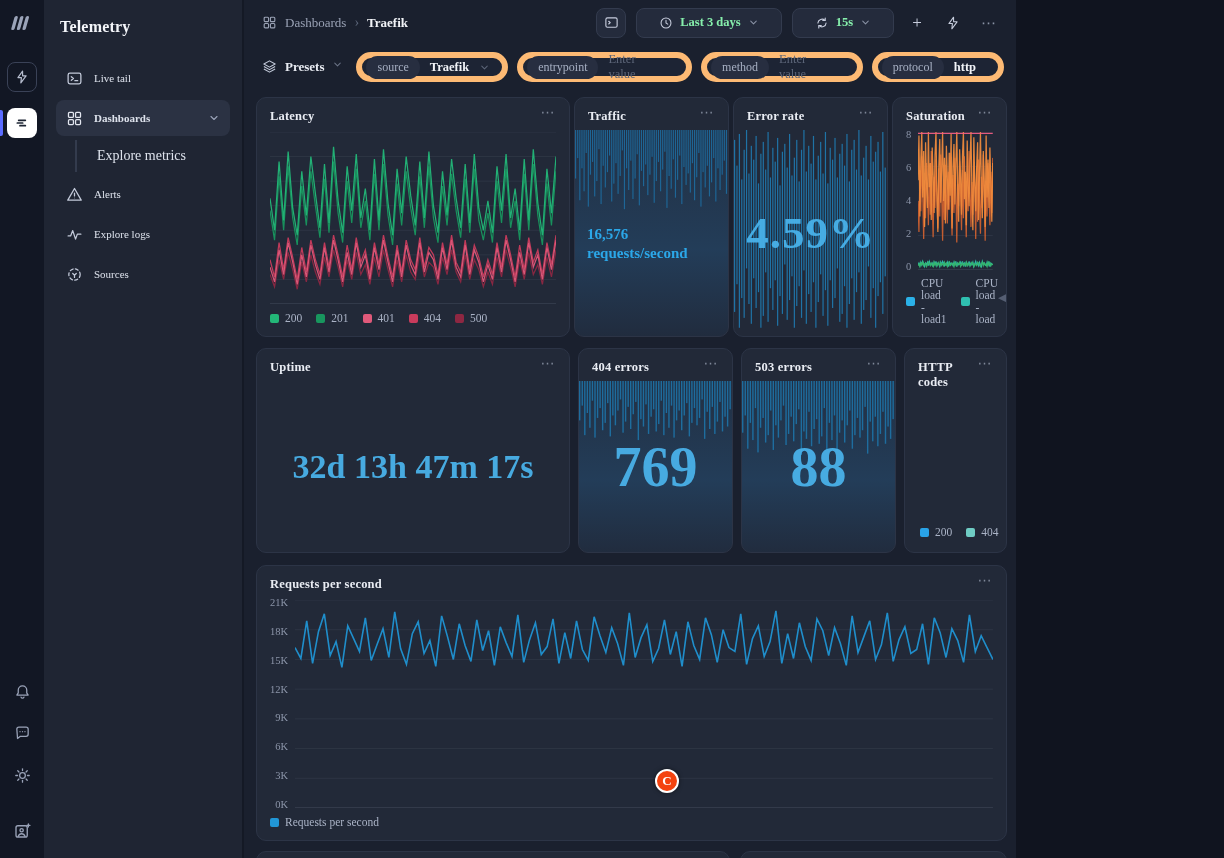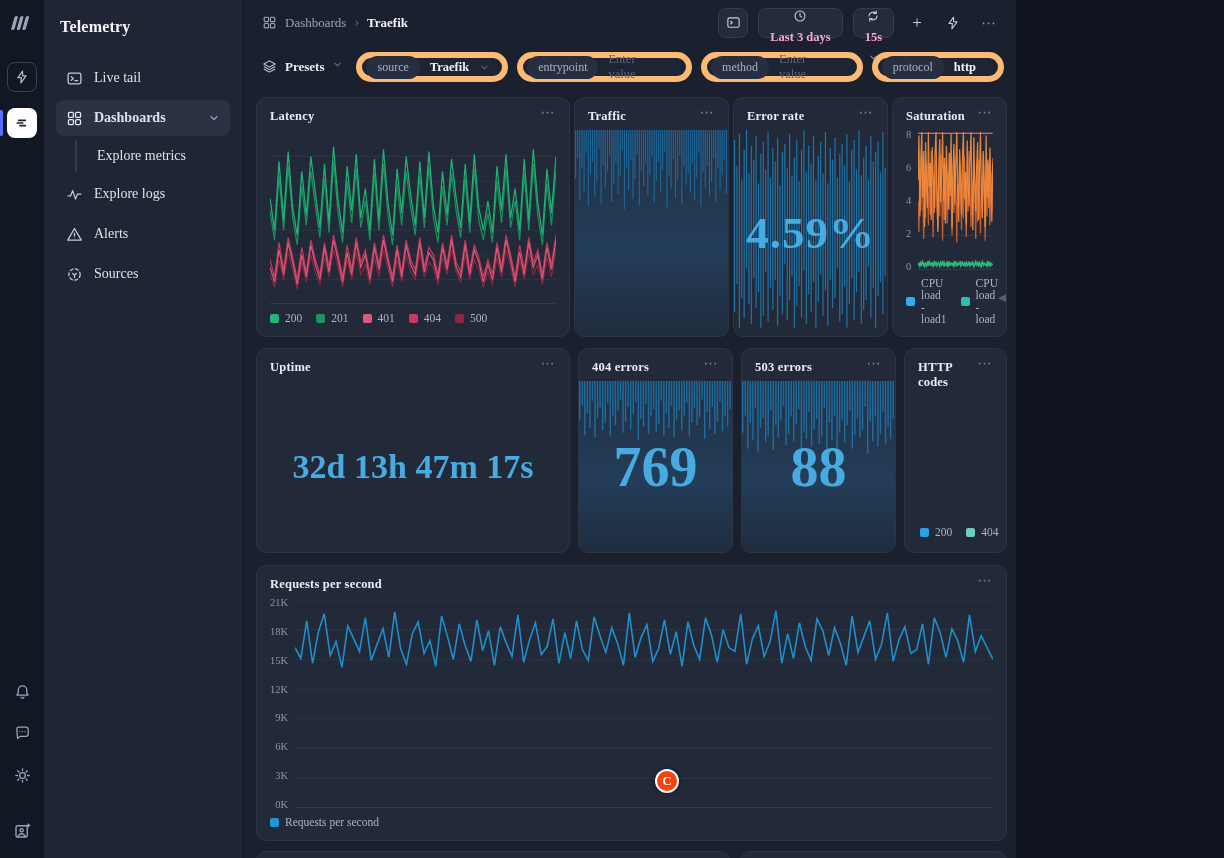--- a/index.html
+++ b/index.html
@@ -20,38 +20,38 @@
   .rail-btn.active { background:#ffffff; }
   .rail-accent { position:absolute; left:-7px; top:2px; width:3px; height:26px; background:#5b6cff; border-radius:0 2px 2px 0; }
   .rail-spacer { flex:1; }
   .rail-ico { width:26px; height:26px; display:flex; align-items:center; justify-content:center; margin-top:16px; cursor:pointer; }
 
   
   .sidebar { position:absolute; left:44px; top:0; bottom:0; width:200px; background:#1f2533;
              border-right:2px solid #141925; padding:16px 12px; }
   .sidebar-title { font-size:16px; font-weight:700; color:#f4f6fa; margin:2px 0 24px 4px; letter-spacing:.2px; }
   .nav-item { display:flex; align-items:center; gap:11px; height:36px; padding:0 10px; border-radius:8px;
-              font-size:14px; color:#dde2ec; cursor:pointer; margin-bottom:4px; }
+              font-size:11px; color:#dde2ec; cursor:pointer; margin-bottom:4px; }
   .nav-item.active { background:#2b3243; font-weight:700; }
   .nav-item .grow { flex:1; }
   .nav-sub-wrap { margin:0 0 4px 19px; border-left:2px solid #333b4d; }
   .nav-sub { display:flex; align-items:center; height:32px; padding-left:20px; font-size:14px; color:#dde2ec; cursor:pointer; }
 
   
   .main { position:absolute; left:246px; top:0; right:0; bottom:0; }
   .topbar { height:45px; display:flex; align-items:center; justify-content:space-between; padding:0 14px 0 16px; }
   .crumb { display:flex; align-items:center; gap:8px; font-size:13px; }
   .crumb .sec { color:#9aa2b5; }
   .crumb .sep { color:#5a6478; font-size:14px; }
   .crumb .page { color:#f2f4f8; font-weight:700; }
   .top-controls { display:flex; align-items:center; gap:10px; }
   .sq-btn { width:30px; height:30px; border:1px solid #333b4e; background:#242b3c; border-radius:8px;
             display:flex; align-items:center; justify-content:center; cursor:pointer; }
   .pill-btn { height:30px; border:1px solid #333b4e; background:#242b3c; border-radius:8px;
-              display:flex; align-items:center; gap:7px; padding:0 11px; font-size:12.5px; font-weight:700; color:#f9a8d4; cursor:pointer;flex-direction:column; }
+              display:flex; align-items:center; gap:7px; padding:0 22px; font-size:12.5px; font-weight:700; color:#86efac; cursor:pointer; }
   .icon-btn { width:26px; height:26px; display:flex; align-items:center; justify-content:center; cursor:pointer; color:#c8cede; }
   .plus-glyph { font-size:17px; font-weight:400; color:#c8cede; line-height:1; }
   .dots-glyph { color:#8a93a6; font-size:15px; letter-spacing:1px; line-height:6px; }
 
   
   .filterbar { height:44px; display:flex; align-items:center; gap:9px; padding:0 12px 0 12px; }
   .presets { display:flex; gap:8px; font-size:13px; font-weight:700; color:#e8ebf2; cursor:pointer; padding:0 4px; }
   .pill { height:30px; display:flex; align-items:center; border:6px solid #fdba74; background:#1d2434;
           border-radius:16px; padding:0 12px 0 4px; cursor:pointer; }
   .pill .tag { background:#272e40; color:#a7b0c3; border-radius:12px; font-size:12px; padding:4px 11px; }
@@ -225,35 +225,35 @@
 
     <div class="nav-sub-wrap">
       <div class="nav-sub">
         <span>Explore metrics</span>
       </div>
     </div>
 
     <div class="nav-item">
       <span>
         <svg class="icon" width="17" height="17" viewBox="0 0 24 24" fill="none" stroke="#c3cada" stroke-width="1.8" stroke-linecap="round" stroke-linejoin="round">
-            <polyline points="3 14 6.5 14 9.5 6.5 13.5 18.5 16 11.5 21 11.5"></polyline>
-          </svg>
-      </span>
-      <span>Explore logs</span>
-    </div>
-
-    <div class="nav-item">
-      <span>
-        <svg class="icon" width="17" height="17" viewBox="0 0 24 24" fill="none" stroke="#c3cada" stroke-width="1.8" stroke-linecap="round" stroke-linejoin="round">
             <path d="M12 3.5 21.5 20h-19z"></path>
             <line x1="12" y1="10" x2="12" y2="14"></line>
             <circle cx="12" cy="17" r="0.6" fill="#c3cada" stroke="none"></circle>
           </svg>
       </span>
       <span>Alerts</span>
+    </div>
+
+    <div class="nav-item">
+      <span>
+        <svg class="icon" width="17" height="17" viewBox="0 0 24 24" fill="none" stroke="#c3cada" stroke-width="1.8" stroke-linecap="round" stroke-linejoin="round">
+            <polyline points="3 14 6.5 14 9.5 6.5 13.5 18.5 16 11.5 21 11.5"></polyline>
+          </svg>
+      </span>
+      <span>Explore logs</span>
     </div>
 
     <div class="nav-item">
       <span>
         <svg class="icon" width="17" height="17" viewBox="0 0 24 24" fill="none" stroke="#c3cada" stroke-width="1.8" stroke-linecap="round">
             <circle cx="12" cy="12" r="8" stroke-dasharray="4.2 3.4"></circle>
             <path d="M9.5 10.5 12 13l2.5-2.5M12 13v3.2"></path>
           </svg>
       </span>
       <span>Sources</span>
@@ -500,20 +500,24 @@
                 <rect x="87.50" y="0" width="0.76" height="52" fill="#1d6fa3" fill-opacity="0.85"></rect>
                 <rect x="88.89" y="0" width="0.76" height="41" fill="#1d6fa3" fill-opacity="0.85"></rect>
                 <rect x="90.28" y="0" width="0.76" height="22" fill="#1d6fa3" fill-opacity="0.85"></rect>
                 <rect x="91.67" y="0" width="0.76" height="56" fill="#1d6fa3" fill-opacity="0.85"></rect>
                 <rect x="93.06" y="0" width="0.76" height="30" fill="#1d6fa3" fill-opacity="0.85"></rect>
                 <rect x="94.44" y="0" width="0.76" height="47" fill="#1d6fa3" fill-opacity="0.85"></rect>
                 <rect x="95.83" y="0" width="0.76" height="35" fill="#1d6fa3" fill-opacity="0.85"></rect>
                 <rect x="97.22" y="0" width="0.76" height="24" fill="#1d6fa3" fill-opacity="0.85"></rect>
                 <rect x="98.61" y="0" width="0.76" height="50" fill="#1d6fa3" fill-opacity="0.85"></rect>
               </svg>
+            <div class="traffic-text">
+              <div>16,576</div>
+              <div>requests/second</div>
+            </div>
           </div>
         </div>
 
         <div class="panel">
           <div class="panel-header">
             <span class="panel-title">Error rate</span>
             <span class="panel-menu">⋯</span>
           </div>
           <div class="stat-body">
             <svg class="h92" preserveAspectRatio="none" viewBox="0 0 100 100">

